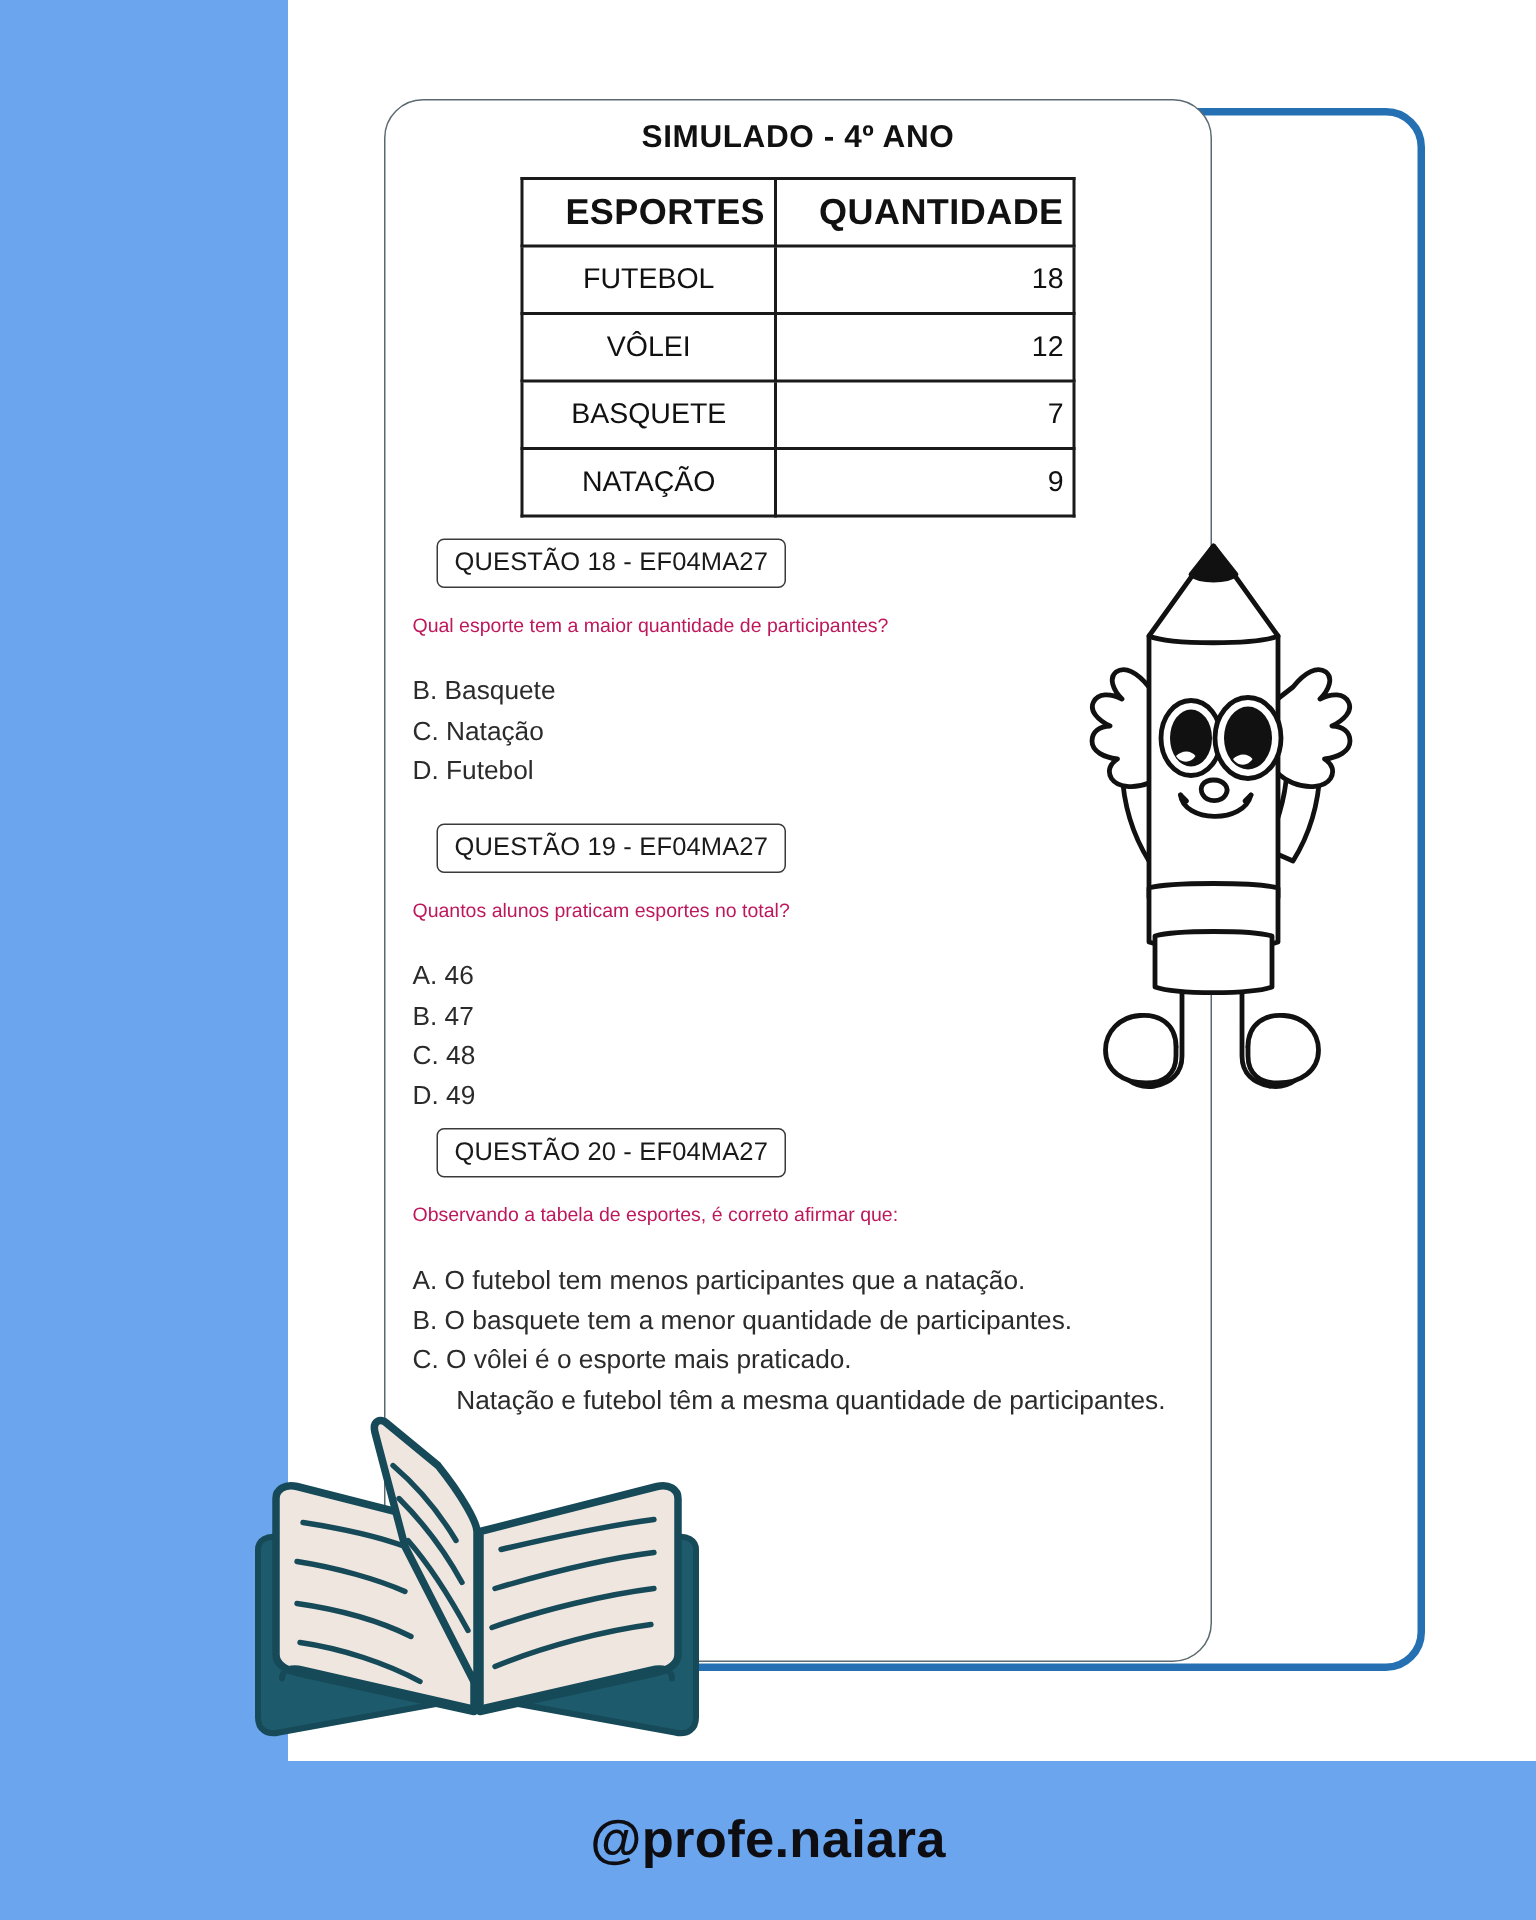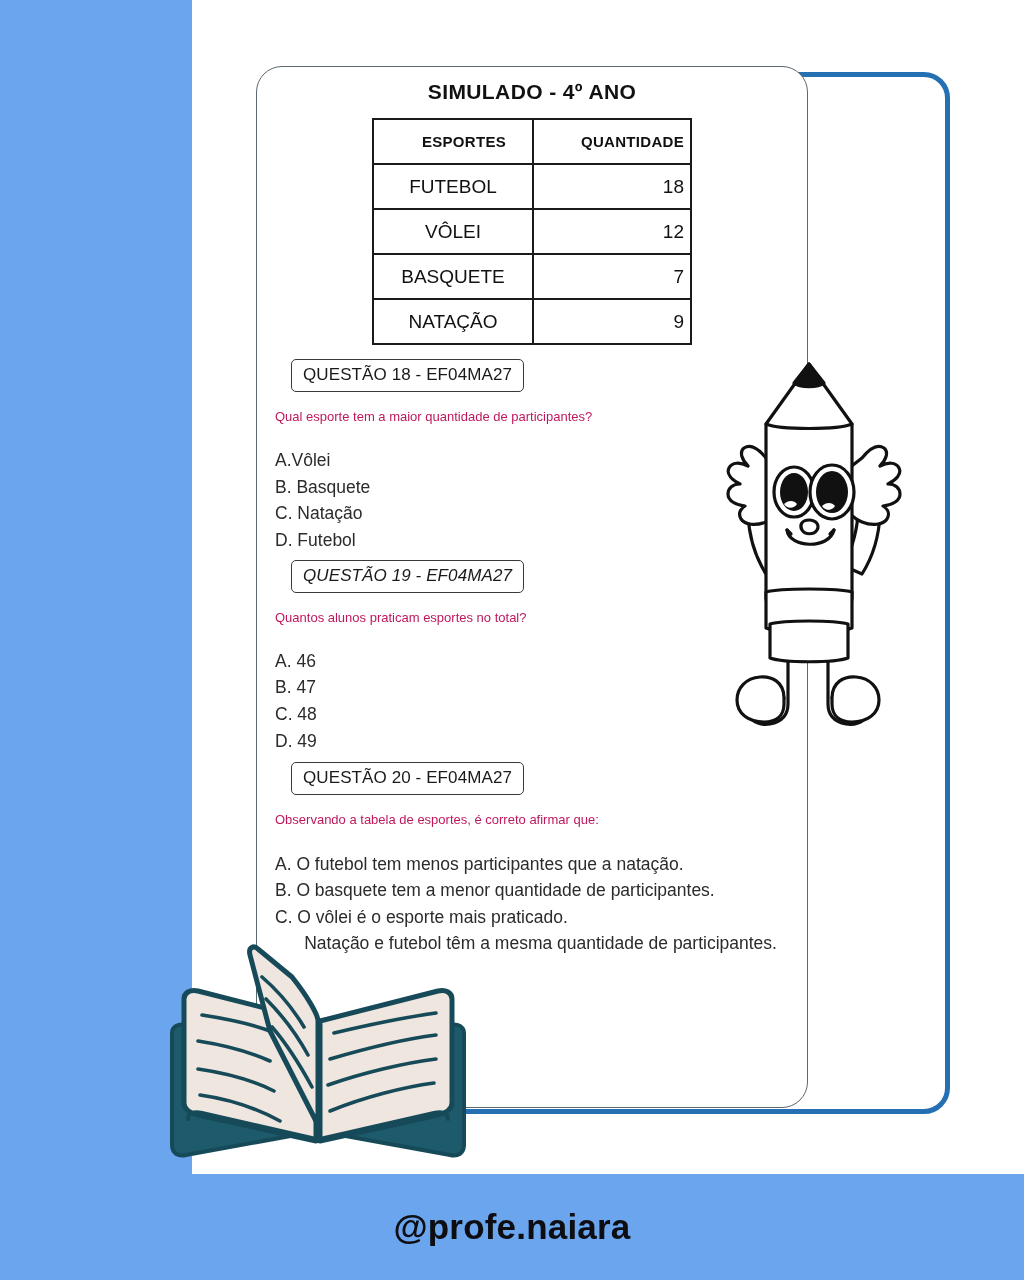--- a/index.html
+++ b/index.html
@@ -80,21 +80,21 @@
     font-size: 19px;
     color: #111;
     height: 43px;
     line-height: 43px;
     padding: 0 6px;
   }
   table.sports td.c-name { width: 160px; }
   table.sports td.c-qty  { width: 158px; text-align: right; }
   table.sports tr.head td {
     font-weight: bold;
-    font-size: 15px;
+    font-size: 24px;
     letter-spacing: 0.3px;
     padding-left: 28px;
   }
 
   
   .q-area { padding: 0 0 0 18px; }
 
   .q-tag {
     display: inline-block;
     border: 1.3px solid #3a3a3a;
@@ -201,29 +201,28 @@
   </div>
 
   <div class="q-area">
 
     <div>
       <div class="q-tag-row">
         <span class="q-tag">QUESTÃO 18 - EF04MA27</span>
       </div>
       <div class="q-prompt">Qual esporte tem a maior quantidade de participantes?</div>
       <div class="opts">
-        <div class="opt">A.Vôlei</div>
         <div class="opt">B. Basquete</div>
         <div class="opt">C. Natação</div>
         <div class="opt">D. Futebol</div>
       </div>
     </div>
 
     <div>
-      <div class="q-tag-row" style="margin-top:6px;font-style:italic;">
+      <div class="q-tag-row" style="margin-top:22px;">
         <span class="q-tag">QUESTÃO 19 - EF04MA27</span>
       </div>
       <div class="q-prompt">Quantos alunos praticam esportes no total?</div>
       <div class="opts">
         <div class="opt">A. 46</div>
         <div class="opt">B. 47</div>
         <div class="opt">C. 48</div>
         <div class="opt">D. 49</div>
       </div>
     </div>

